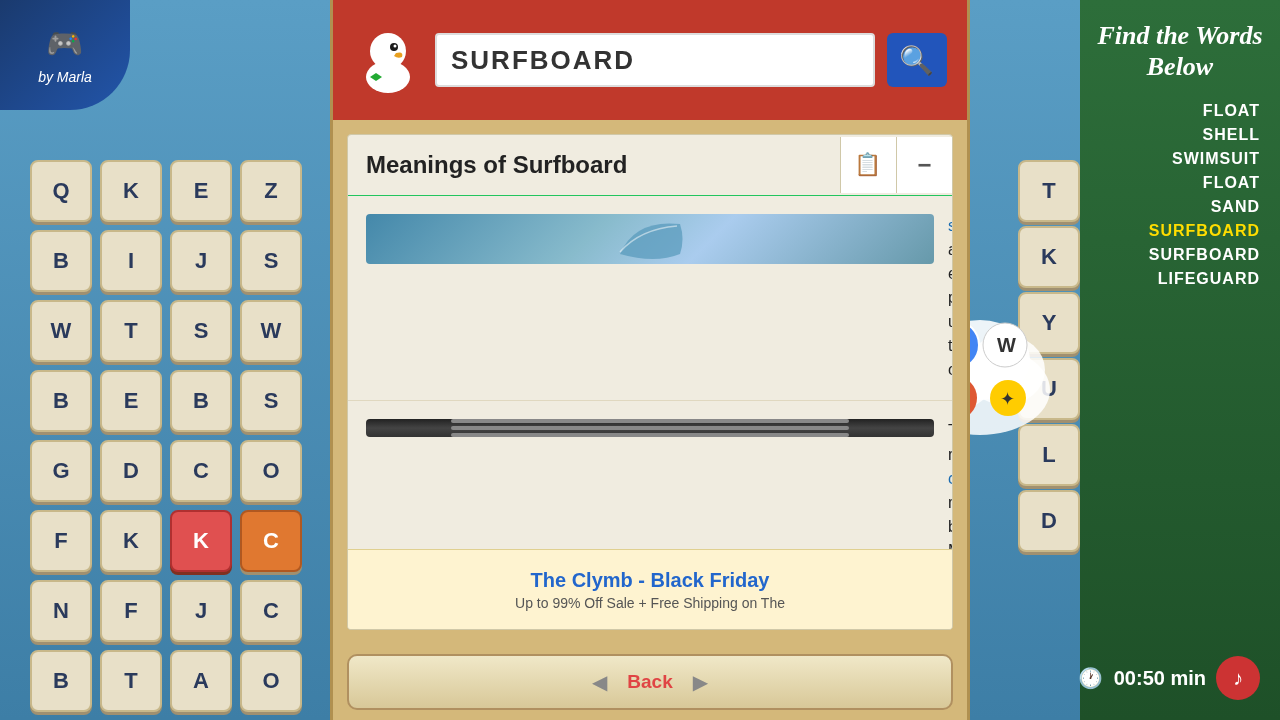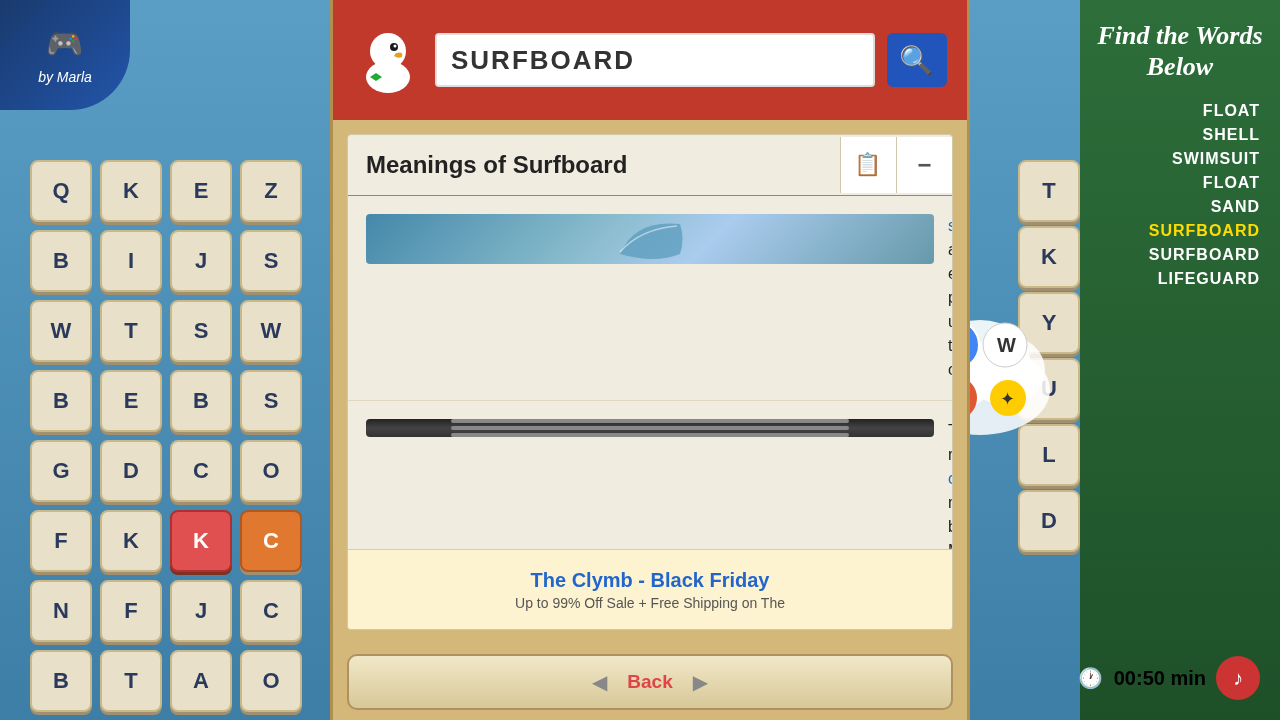--- a/index.html
+++ b/index.html
@@ -406,21 +406,21 @@
     }
 
     .timer-icon {
       font-size: 20px;
       color: white;
     }
 
     .timer-text {
       font-size: 20px;
       font-weight: bold;
-      color: #000000;
+      color: #ffffff;
     }
 
     .music-btn {
       width: 44px;
       height: 44px;
       background: #cc3333;
       border-radius: 22px;
       display: flex;
       align-items: center;
       justify-content: center;

